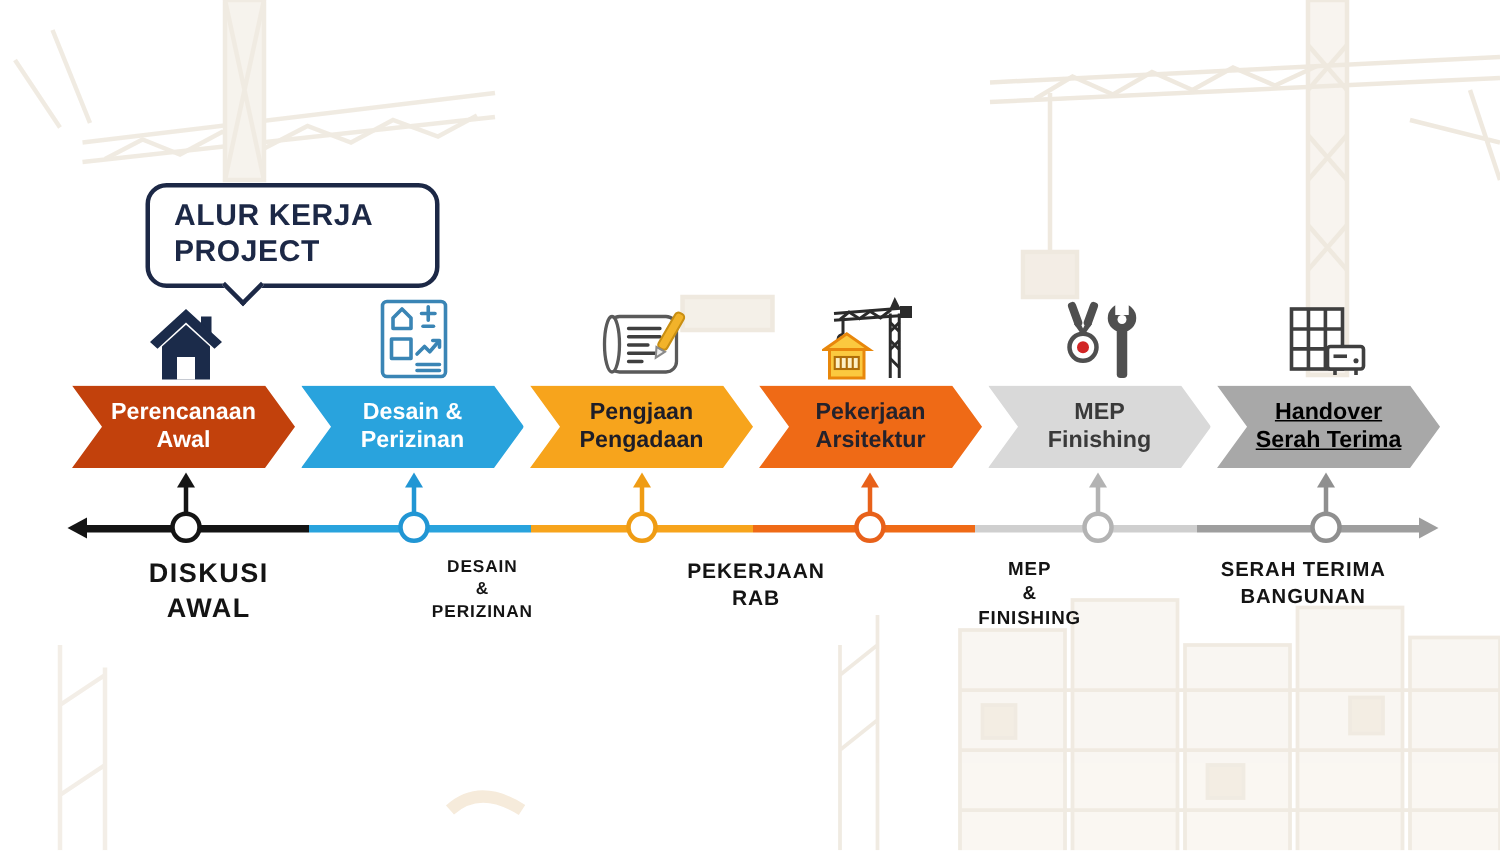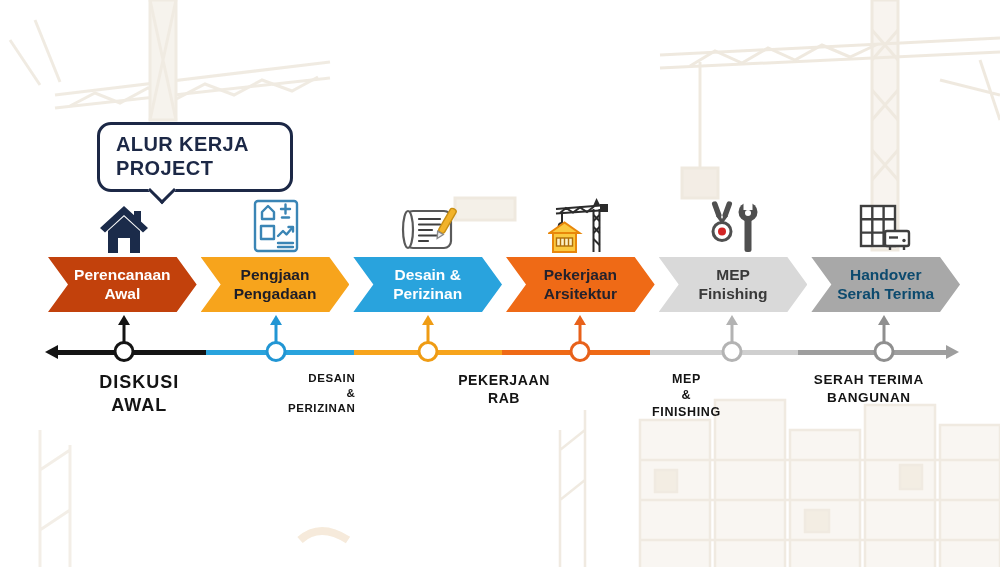--- a/index.html
+++ b/index.html
@@ -35,21 +35,21 @@
   .marker-col{position:relative;flex:1;}
   .up-head{position:absolute;left:50%;top:0;transform:translateX(-50%);width:0;height:0;
            border-left:6px solid transparent;border-right:6px solid transparent;border-bottom:10px solid #000;}
   .up-stem{position:absolute;left:50%;top:8px;transform:translateX(-50%);width:3px;height:19px;background:#000;}
   .node{position:absolute;left:50%;top:26px;transform:translateX(-50%);width:15px;height:15px;
         border-radius:50%;background:#fff;border:3.4px solid #000;}
   
   .labels-row{top:371px;}
   .tl-label{text-align:center;color:#141414;font-weight:bold;white-space:pre-line;letter-spacing:.6px;line-height:1.3;}
   .sz-0{font-size:18px;line-height:1.25;letter-spacing:1px;}
-  .sz-1{font-size:11.5px;text-align:right;}
+  .sz-1{font-size:11.5px;}
   .sz-2{font-size:14px;}
   .sz-3{font-size:14.5px;}
   .sz-4{font-size:12.5px;}
   .sz-5{font-size:13.5px;}
 </style>
 </head>
 <body>
 
 <div class="canvas">
 
@@ -178,29 +178,29 @@
         <path d="M35 35.5 h9"></path>
         <circle cx="50" cy="38.5" r="1.7" fill="#3f3f3f" stroke="none"></circle>
         <path d="M36 44 v4 M50 44 v4"></path>
       </svg>
     </div>
   </div>
 
   <div class="stage-grid chevron-row">
     <div class="chevron" style="background-color: #c2410c; color: rgb(255, 255, 255);">Perencanaan
 Awal</div>
+    <div class="chevron" style="background-color: rgb(41, 163, 221); color: rgb(255, 255, 255);">Desain &amp;
+Perizinan</div>
     <div class="chevron" style="background-color: rgb(247, 164, 28); color: rgb(29, 29, 40);">Pengjaan
 Pengadaan</div>
-    <div class="chevron" style="background-color: rgb(41, 163, 221); color: rgb(255, 255, 255);">Desain &amp;
-Perizinan</div>
     <div class="chevron" style="background-color: rgb(239, 106, 22); color: rgb(36, 34, 44);">Pekerjaan
 Arsitektur</div>
     <div class="chevron" style="background-color: rgb(217, 217, 217); color: rgb(58, 58, 58);">MEP
 Finishing</div>
-    <div class="chevron" style="background-color: rgb(168, 168, 168); color: #0c4a6e;">Handover
+    <div class="chevron" style="background-color: rgb(168, 168, 168); color: #000000; text-decoration: underline;">Handover
 Serah Terima</div>
   </div>
 
   <div class="tl-line">
     <div class="tl-arrow-left" style="border-right-color: rgb(20, 20, 20);"></div>
     <div class="tl-seg" style="background-color: rgb(20, 20, 20);"></div>
     <div class="tl-seg" style="background-color: rgb(41, 163, 221);"></div>
     <div class="tl-seg" style="background-color: rgb(247, 164, 28);"></div>
     <div class="tl-seg" style="background-color: rgb(239, 106, 22);"></div>
     <div class="tl-seg" style="background-color: rgb(207, 207, 207);"></div>

